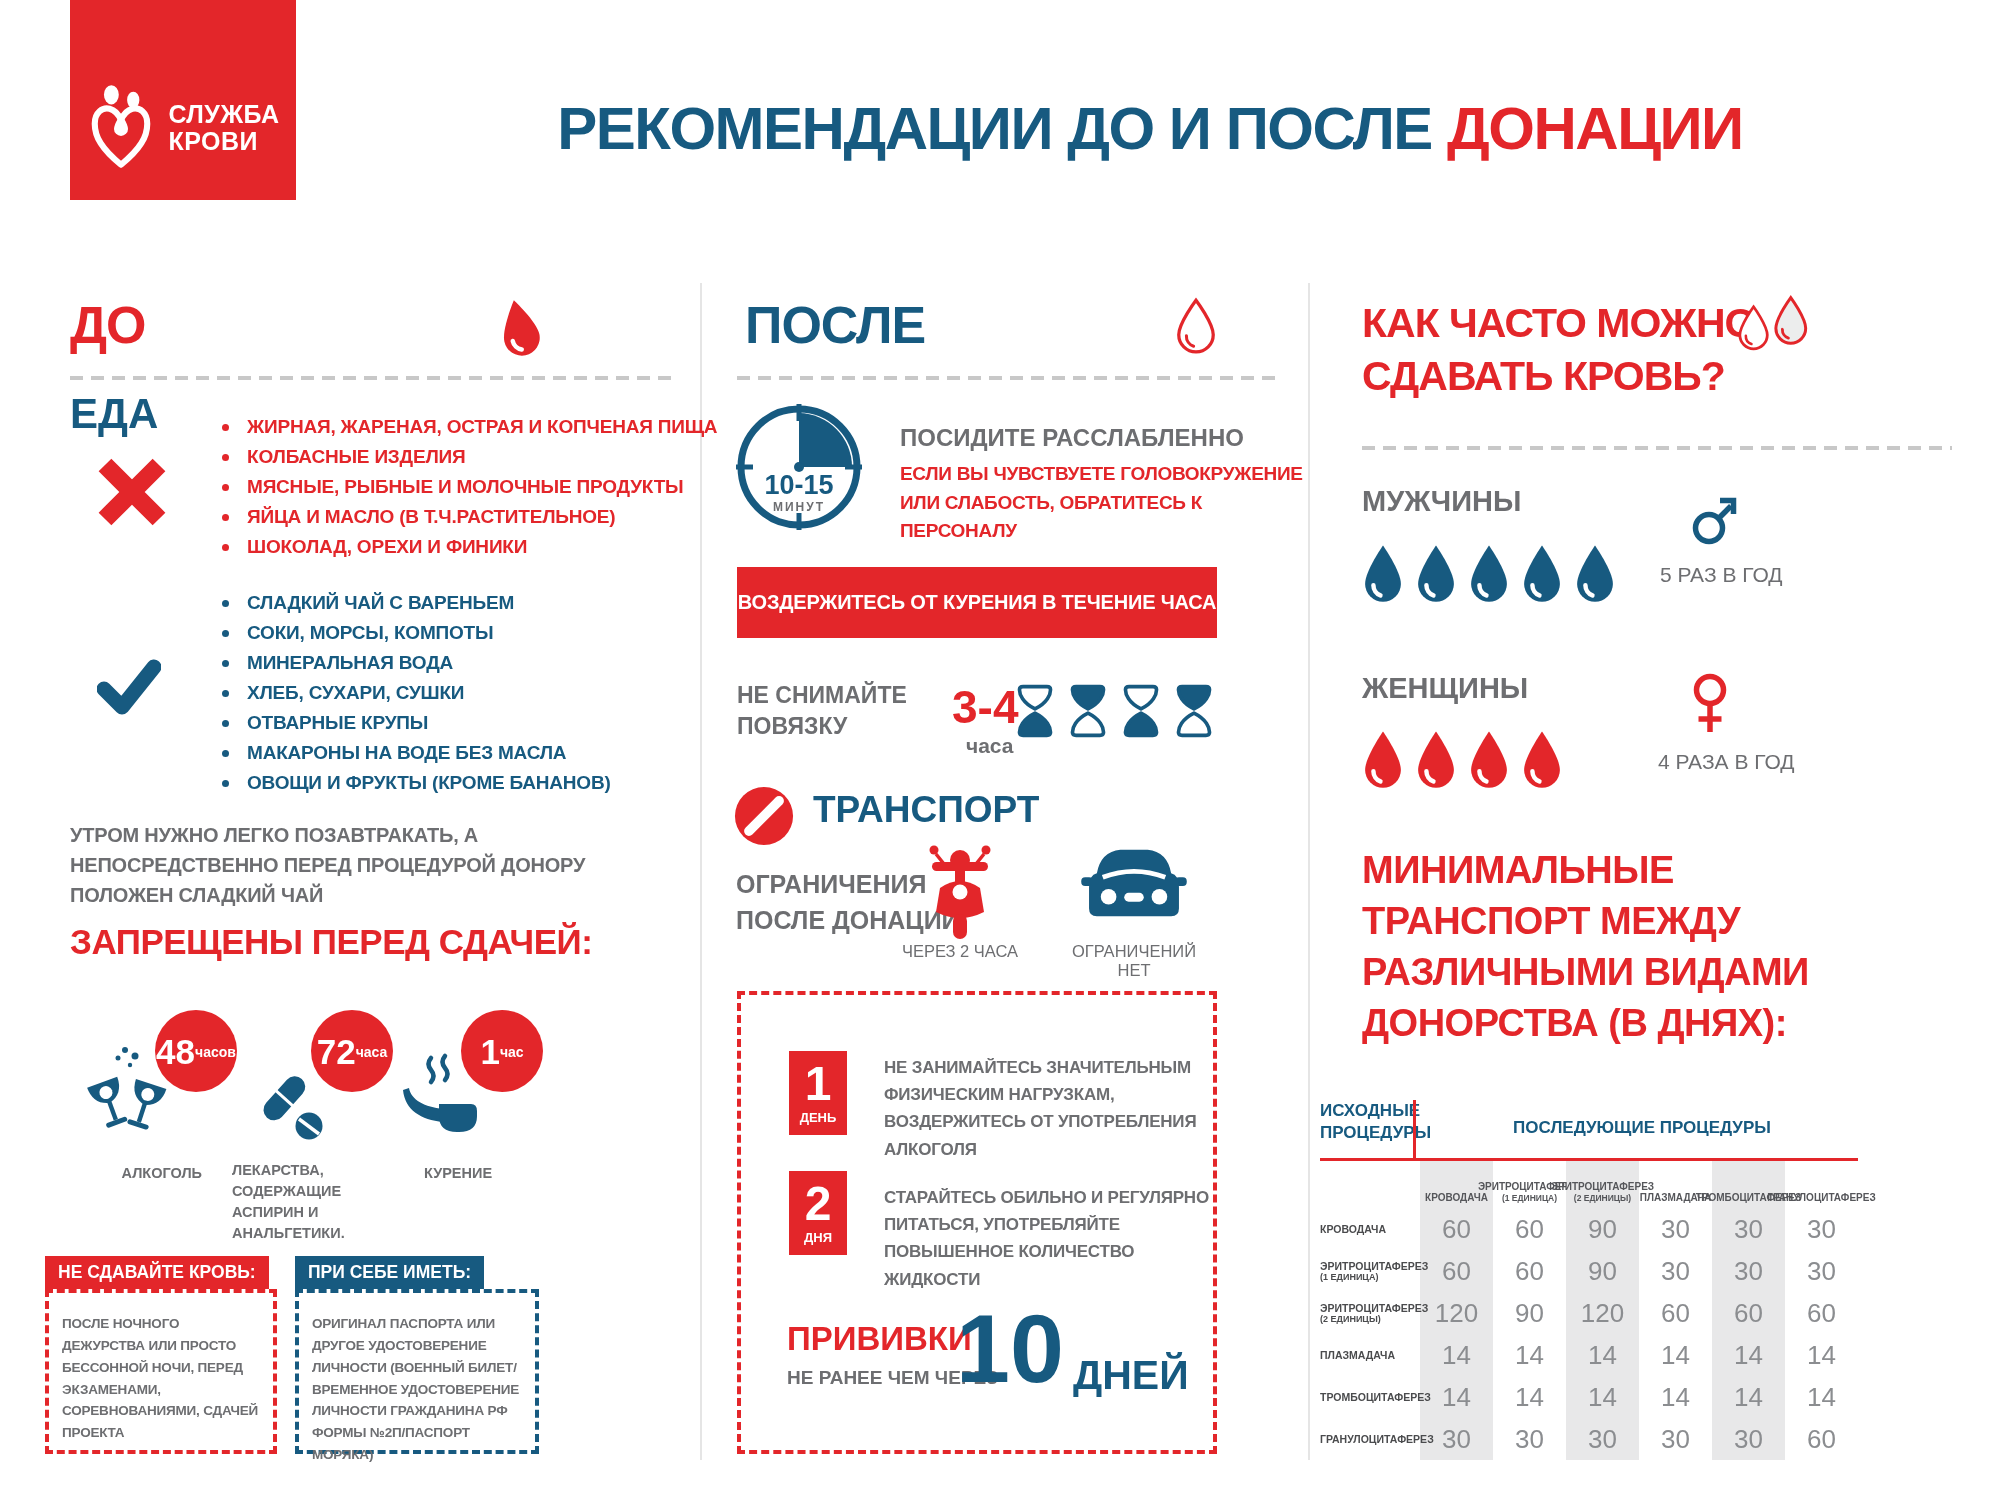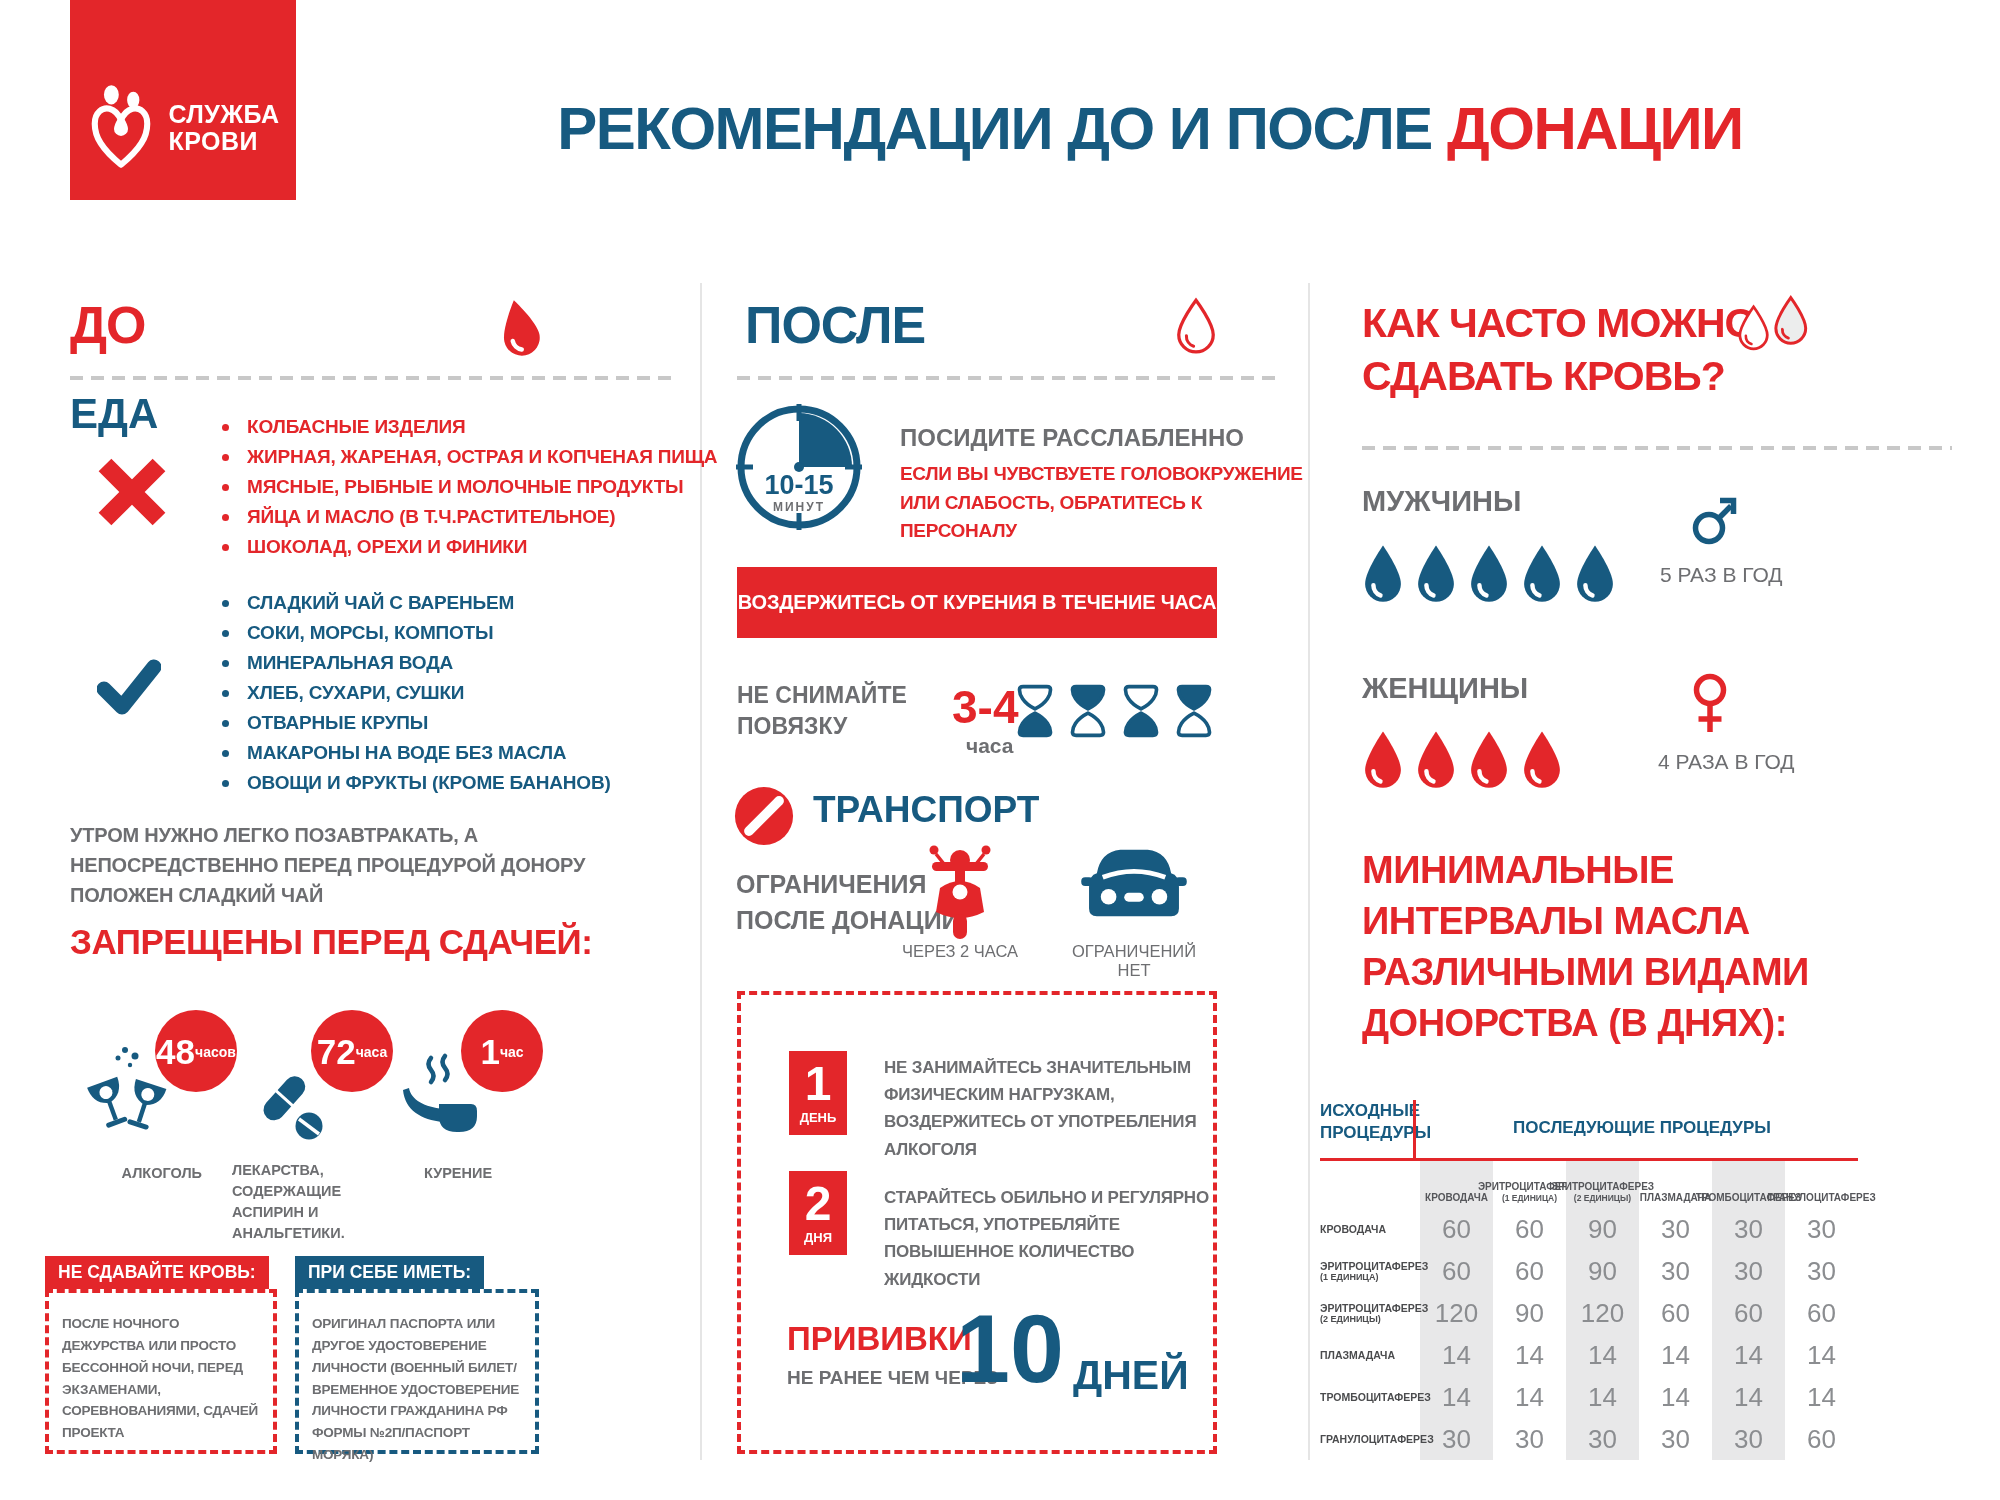--- a/index.html
+++ b/index.html
@@ -166,22 +166,22 @@
     <path d="M10.5 33a8.5 8.5 0 0 0 5.5 8" fill="none" stroke="#fff" stroke-width="3.5" stroke-linecap="round"></path>
   </svg>
   <div class="abs hdash" id="dash-left"></div>
 
   <div class="abs" id="eda-label">ЕДА</div>
   <svg class="abs" id="x-icon" viewBox="0 0 80 80">
     <path d="M13 13 L67 67 M67 13 L13 67" stroke="#e3262a" stroke-width="18" stroke-linecap="butt"></path>
   </svg>
   <ul class="abs food-list" id="banned-list">
 
-  <li>КОЛБАСНЫЕ ИЗДЕЛИЯ</li>
-      <li>ЖИРНАЯ, ЖАРЕНАЯ, ОСТРАЯ И КОПЧЕНАЯ ПИЩА</li>
+  <li>ЖИРНАЯ, ЖАРЕНАЯ, ОСТРАЯ И КОПЧЕНАЯ ПИЩА</li>
+      <li>КОЛБАСНЫЕ ИЗДЕЛИЯ</li>
       <li>МЯСНЫЕ, РЫБНЫЕ И МОЛОЧНЫЕ ПРОДУКТЫ</li>
       <li>ЯЙЦА И МАСЛО (В Т.Ч.РАСТИТЕЛЬНОЕ)</li>
       <li>ШОКОЛАД, ОРЕХИ И ФИНИКИ</li>
     </ul>
 
   <svg class="abs" id="check-icon" viewBox="0 0 64 58">
     <path d="M7 31 L25 49 L57 9" stroke="#175a80" stroke-width="15" fill="none" stroke-linecap="round" stroke-linejoin="round"></path>
   </svg>
   <ul class="abs food-list" id="allowed-list">
 
@@ -419,21 +419,21 @@
       <svg viewBox="0 0 36 50">
         <path d="M18 2C18 2 4 22 4 32a14 14 0 0 0 28 0C32 22 18 2 18 2Z"></path>
         <path class="hl" d="M10.5 33a8.5 8.5 0 0 0 5.5 8"></path>
       </svg>
     </div>
   <div class="abs times-label" id="women-times">4 РАЗА В ГОД</div>
 
   <div class="abs" id="intervals-heading">
 
   <span>МИНИМАЛЬНЫЕ</span>
-      <span>ИНТЕРВАЛЫ МАСЛА</span>
+      <span>ТРАНСПОРТ МЕЖДУ</span>
       <span>РАЗЛИЧНЫМИ ВИДАМИ</span>
       <span>ДОНОРСТВА (В ДНЯХ):</span>
     </div>
 
   <div class="abs" id="tbl-header-left">ИСХОДНЫЕ ПРОЦЕДУРЫ</div>
   <div class="abs" id="tbl-vline"></div>
   <div class="abs" id="tbl-header-right">ПОСЛЕДУЮЩИЕ ПРОЦЕДУРЫ</div>
   <div class="abs" id="tbl-hline"></div>
   <div class="abs" id="intervals-grid">
       <div class="th"></div>

